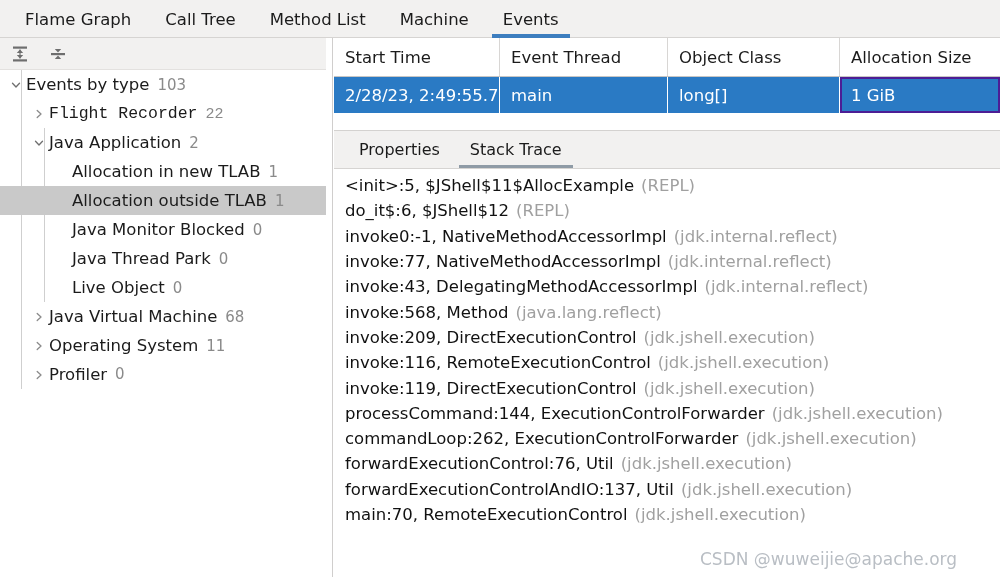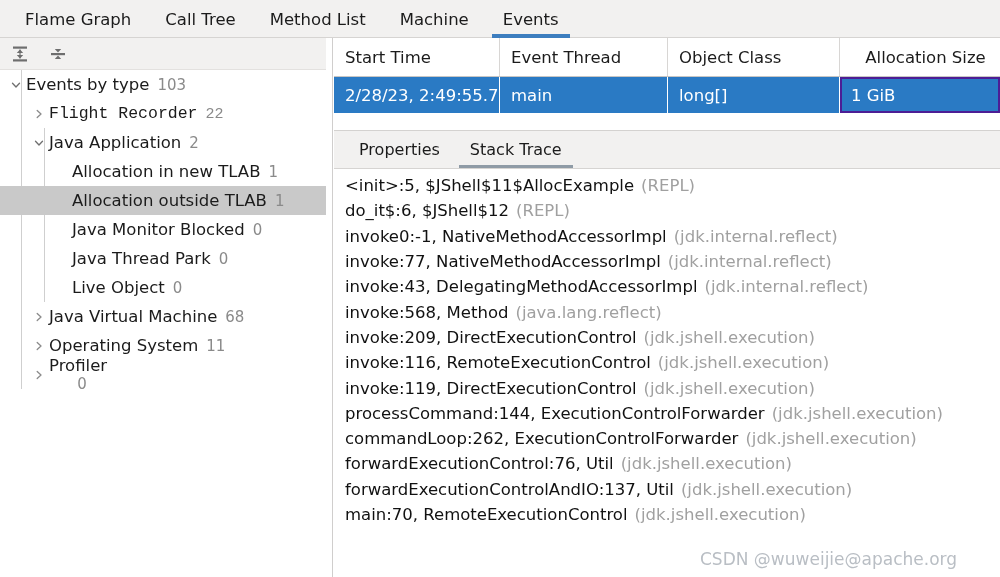--- a/index.html
+++ b/index.html
@@ -138,21 +138,21 @@
   .th {
     display: flex; align-items: center;
     padding-left: 11px;
     font-size: 16.5px;
     color: #1b1b1b;
     border-right: 1px solid #d8d6d4;
     cursor: default;
     white-space: nowrap;
     overflow: hidden;
   }
-  .th:last-child { border-right: none; justify-content: center; }
+  .th:last-child { border-right: none; }
 
   .tbl-row {
     display: flex;
     height: 36px;
     background: #2a7ac4;
   }
   .td {
     display: flex; align-items: center;
     padding-left: 11px;
     font-size: 16.5px;
@@ -376,21 +376,21 @@
             <span class="tree-label">Operating System</span>
             <span class="tree-count">11</span>
           </span>
         </div>
         <div class="tree-row" style="position: relative;">
           <span class="tree-chevron" style="left: 31px;">
             <svg width="12" height="12" viewBox="0 0 12 12">
               <path d="M4.2 2.5 L8 6 L4.2 9.5" fill="none" stroke="#8b8b8b" stroke-width="1.3" stroke-linecap="round" stroke-linejoin="round"></path>
             </svg>
           </span>
-          <span style="margin-left: 49px; display: inline-flex; align-items: center; flex-direction: column;">
+          <span style="margin-left: 49px; display: inline-flex; align-items: flex-start;">
             <span class="tree-label">Profiler</span>
             <span class="tree-count">0</span>
           </span>
         </div>
       </div>
   </div>
 
   <div class="v-split">
     <div class="v-split-thumb"></div>
   </div>

